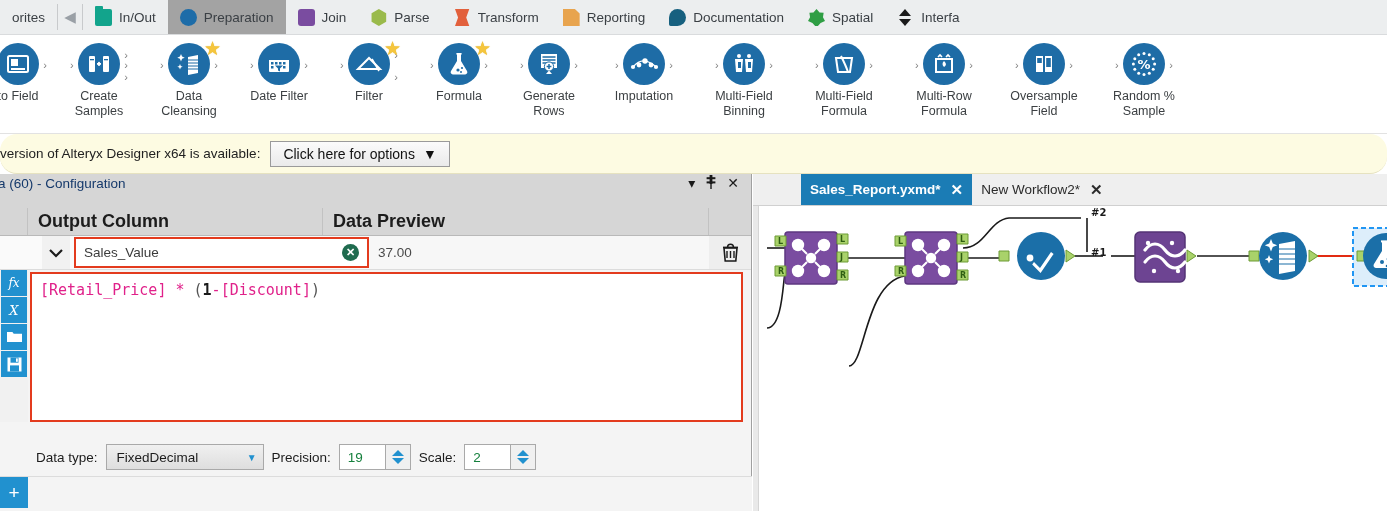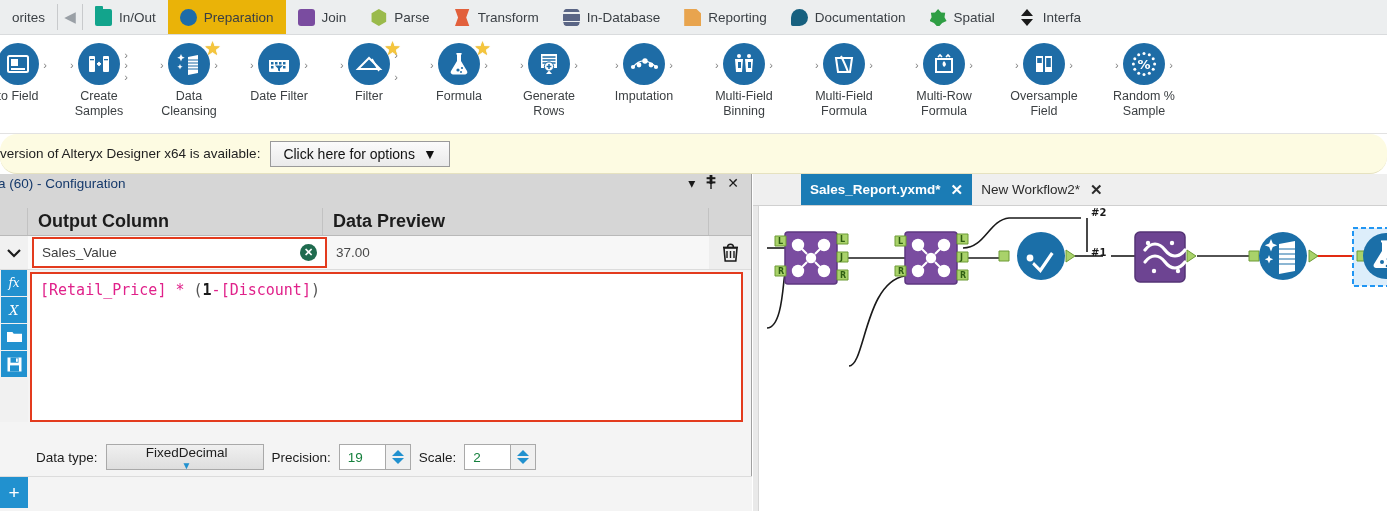--- a/index.html
+++ b/index.html
@@ -14,21 +14,21 @@
   .tabbar {
     position: absolute; left: 0; top: 0; width: 1387px; height: 35px;
     background: #eceeef; border-bottom: 1px solid #d9dbdd;
     display: flex; align-items: stretch; overflow: hidden;
   }
   .cat-tab {
     display: flex; align-items: center; gap: 7px;
     padding: 8px 12px; height: 35px; cursor: default;
     font-size: 13.5px; color: #3c4043; white-space: nowrap;
   }
-  .cat-tab.active { background: #eab308; }
+  .cat-tab.active { background: #a3a3a3; }
   .cat-tab .lbl { color: #3a3f44; }
   .tab-sep { width: 1px; background: #c8cacc; margin: 4px 0; flex: 0 0 1px; }
   .scroll-arrow {
     width: 24px; display: flex; align-items: center; justify-content: center;
     color: #9aa0a6; font-size: 15px;
   }
   
   .g { width: 17px; height: 17px; display: inline-block; flex: 0 0 17px; position: relative; }
   .g-folder { background: #12a48c; border-radius: 1px 2px 2px 2px; }
   .g-folder:before {
@@ -134,21 +134,21 @@
   }
   .grid-head .cell {
     font-size: 18px; font-weight: bold; color: #1c1c1c;
     display: flex; align-items: center; padding-left: 10px;
   }
   .gh-gutter { width: 28px; flex: 0 0 28px; border-right: 1px solid #c2c2c2; }
   .gh-out { width: 295px; flex: 0 0 295px; border-right: 1px solid #c2c2c2; }
   .gh-prev { flex: 1; border-right: 1px solid #c2c2c2; }
   .gh-del { width: 42px; flex: 0 0 42px; }
 
-  .row1 { display: flex; height: 34px; background: #fafafa; border-bottom: 1px solid #dcdcdc; }
+  .row1 { display: flex; height: 34px; background: #fafafa; border-bottom: 1px solid #dcdcdc; padding-left: 42px; }
   .r-gutter {
     width: 28px; flex: 0 0 28px; display: flex; align-items: center; justify-content: center;
     color: #1c1c1c; font-size: 15px; background: #f1f1f1;
   }
   .outcol-wrap {
     width: 295px; flex: 0 0 295px; position: relative; display: flex; align-items: center;
     background: #ffffff; border: 2px solid #e33b1e; margin: 1px 0 1px 4px;
   }
   .outcol-wrap .val { font-size: 13.5px; color: #3c3c3c; padding-left: 8px; flex: 1; }
   .clear-x {
@@ -181,21 +181,21 @@
   .settings-row {
     position: absolute; left: 28px; right: 0; top: 262px; height: 42px;
     display: flex; align-items: center; gap: 8px; padding-left: 8px;
     background: #f4f4f4;
   }
   .lbl-s { font-size: 13.5px; color: #1c1c1c; }
   .sel {
     display: flex; align-items: center; justify-content: space-between;
     width: 158px; height: 26px; padding: 0 6px 0 10px;
     background: linear-gradient(#f0f0f0,#dedede); border: 1px solid #a9a9a9;
-    font-size: 13.5px; color: #1c1c1c; cursor: pointer; flex-direction: column;
+    font-size: 13.5px; color: #1c1c1c; cursor: pointer;
   }
   .sel .car { color: #2191cf; font-size: 10px; }
   .spin { display: flex; align-items: stretch; height: 26px; }
   .spin .num {
     width: 46px; background: #fff; border: 1px solid #a9a9a9; border-right: none;
     display: flex; align-items: center; padding-left: 8px; font-size: 13.5px; color: #15803d;
   }
   .spin .arrows {
     width: 26px; background: #f0f0f0; border: 1px solid #a9a9a9;
     display: flex; flex-direction: column; align-items: center; justify-content: center; gap: 2px; cursor: pointer;
@@ -250,24 +250,20 @@
       <span class="g g-square-purple"></span>
       <span class="lbl">Join</span>
     </div>
     <div class="cat-tab">
       <span class="g g-hex-green"></span>
       <span class="lbl">Parse</span>
     </div>
     <div class="cat-tab">
       <span class="g g-transform"></span>
       <span class="lbl">Transform</span>
-    </div>
-    <div class="cat-tab">
-      <span class="g g-db"></span>
-      <span class="lbl">In-Database</span>
     </div>
     <div class="cat-tab">
       <span class="g g-report"></span>
       <span class="lbl">Reporting</span>
     </div>
     <div class="cat-tab">
       <span class="g g-speech"></span>
       <span class="lbl">Documentation</span>
     </div>
     <div class="cat-tab">

